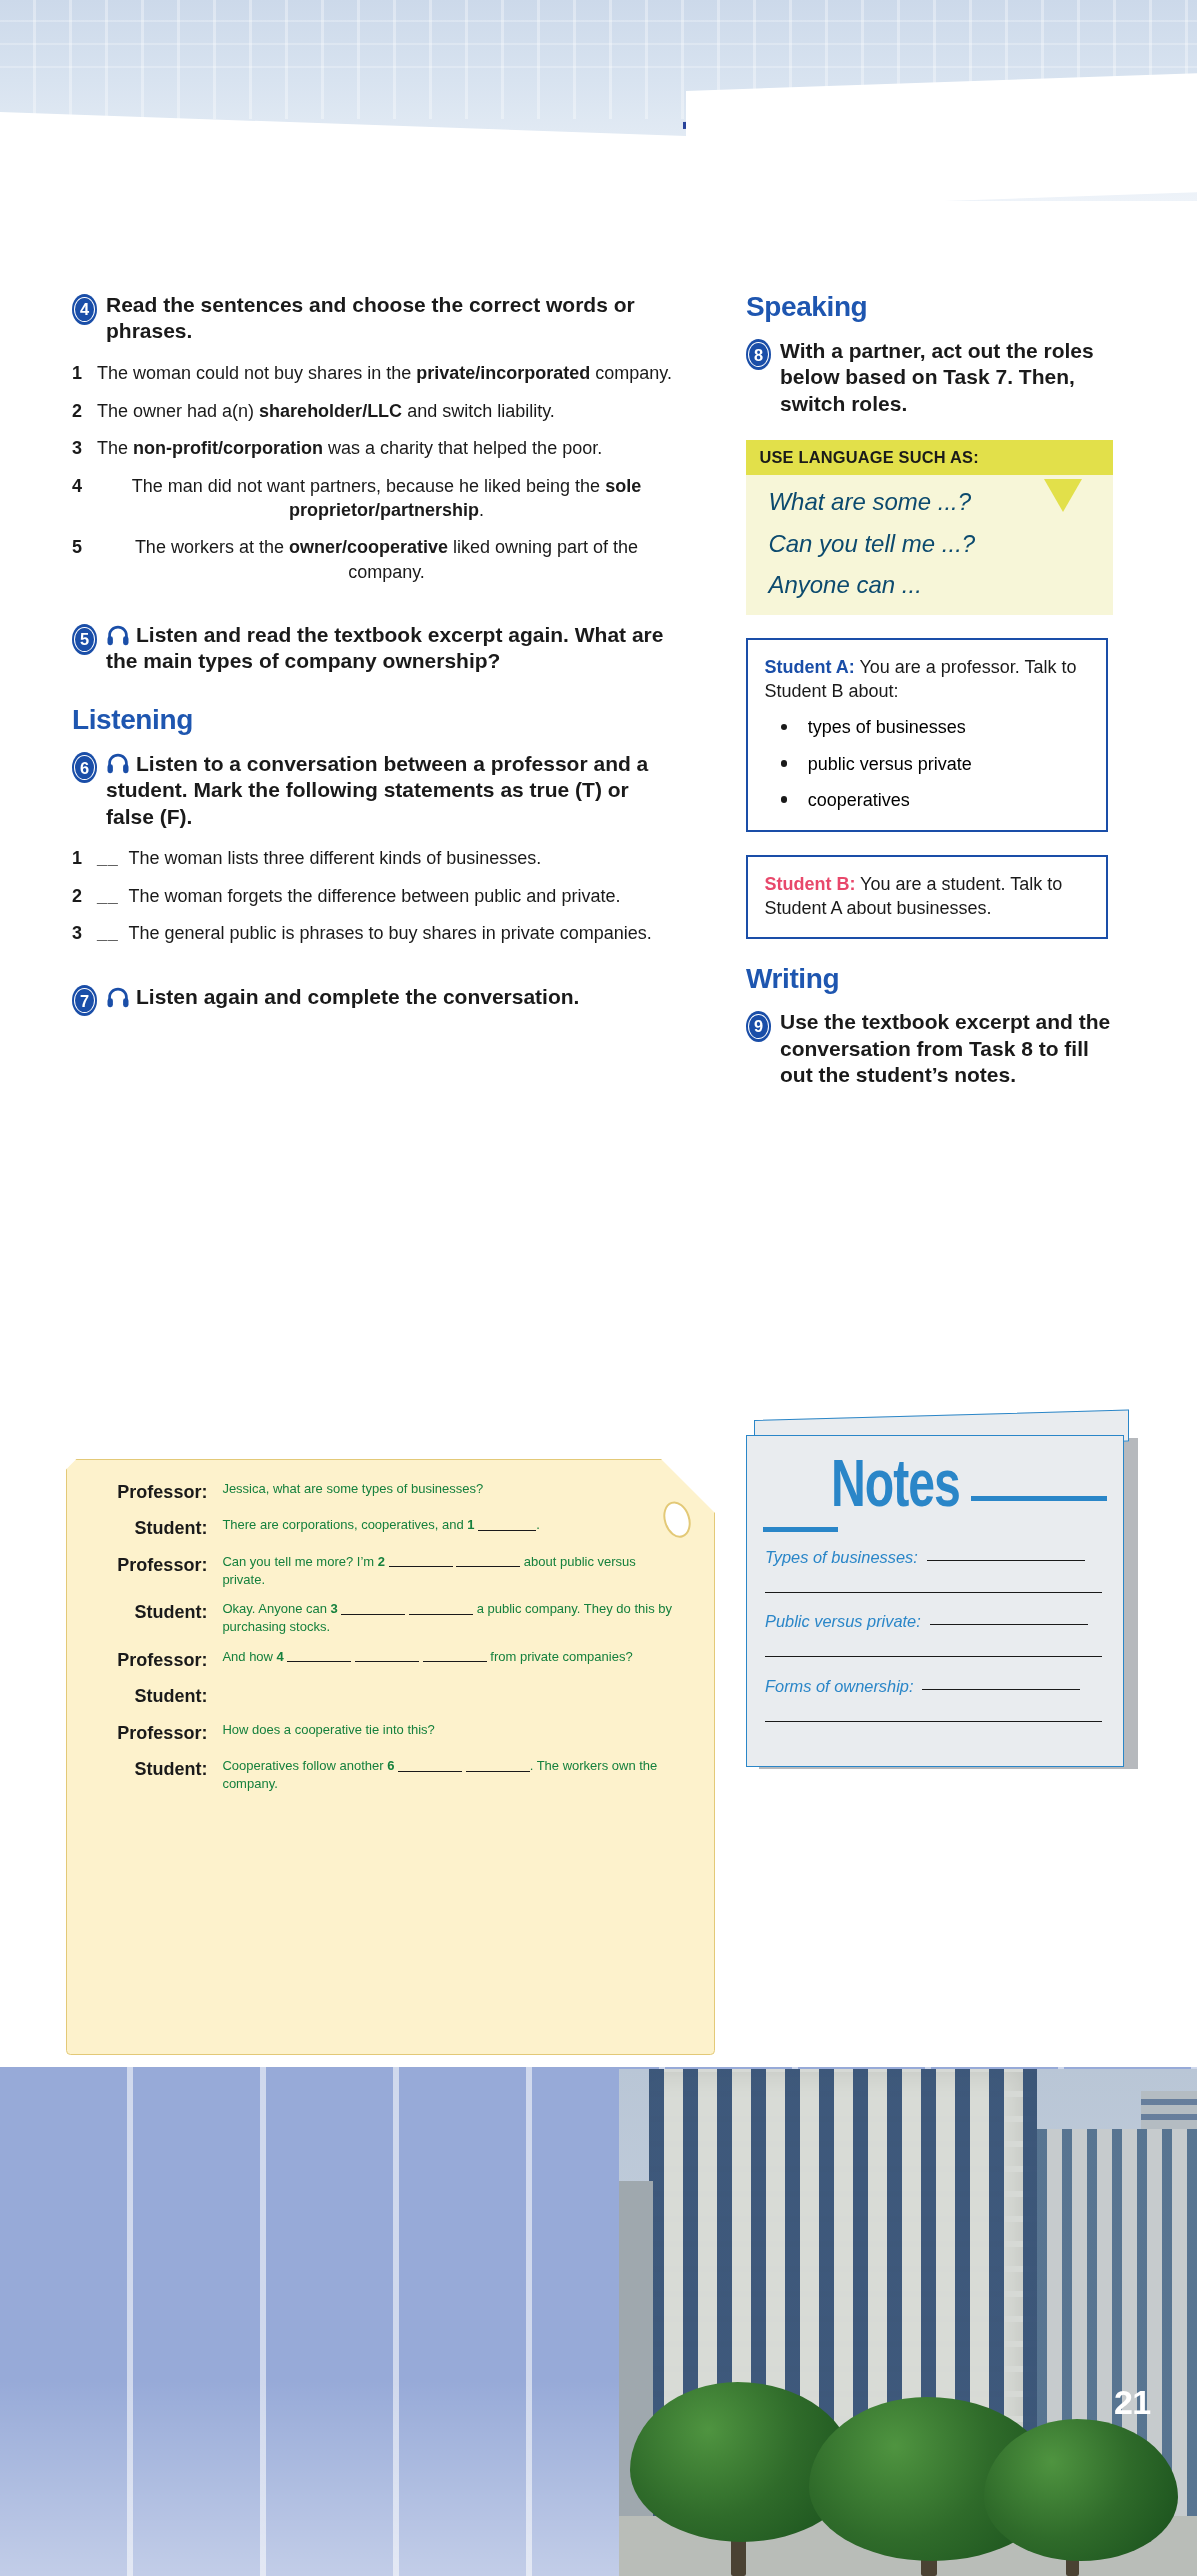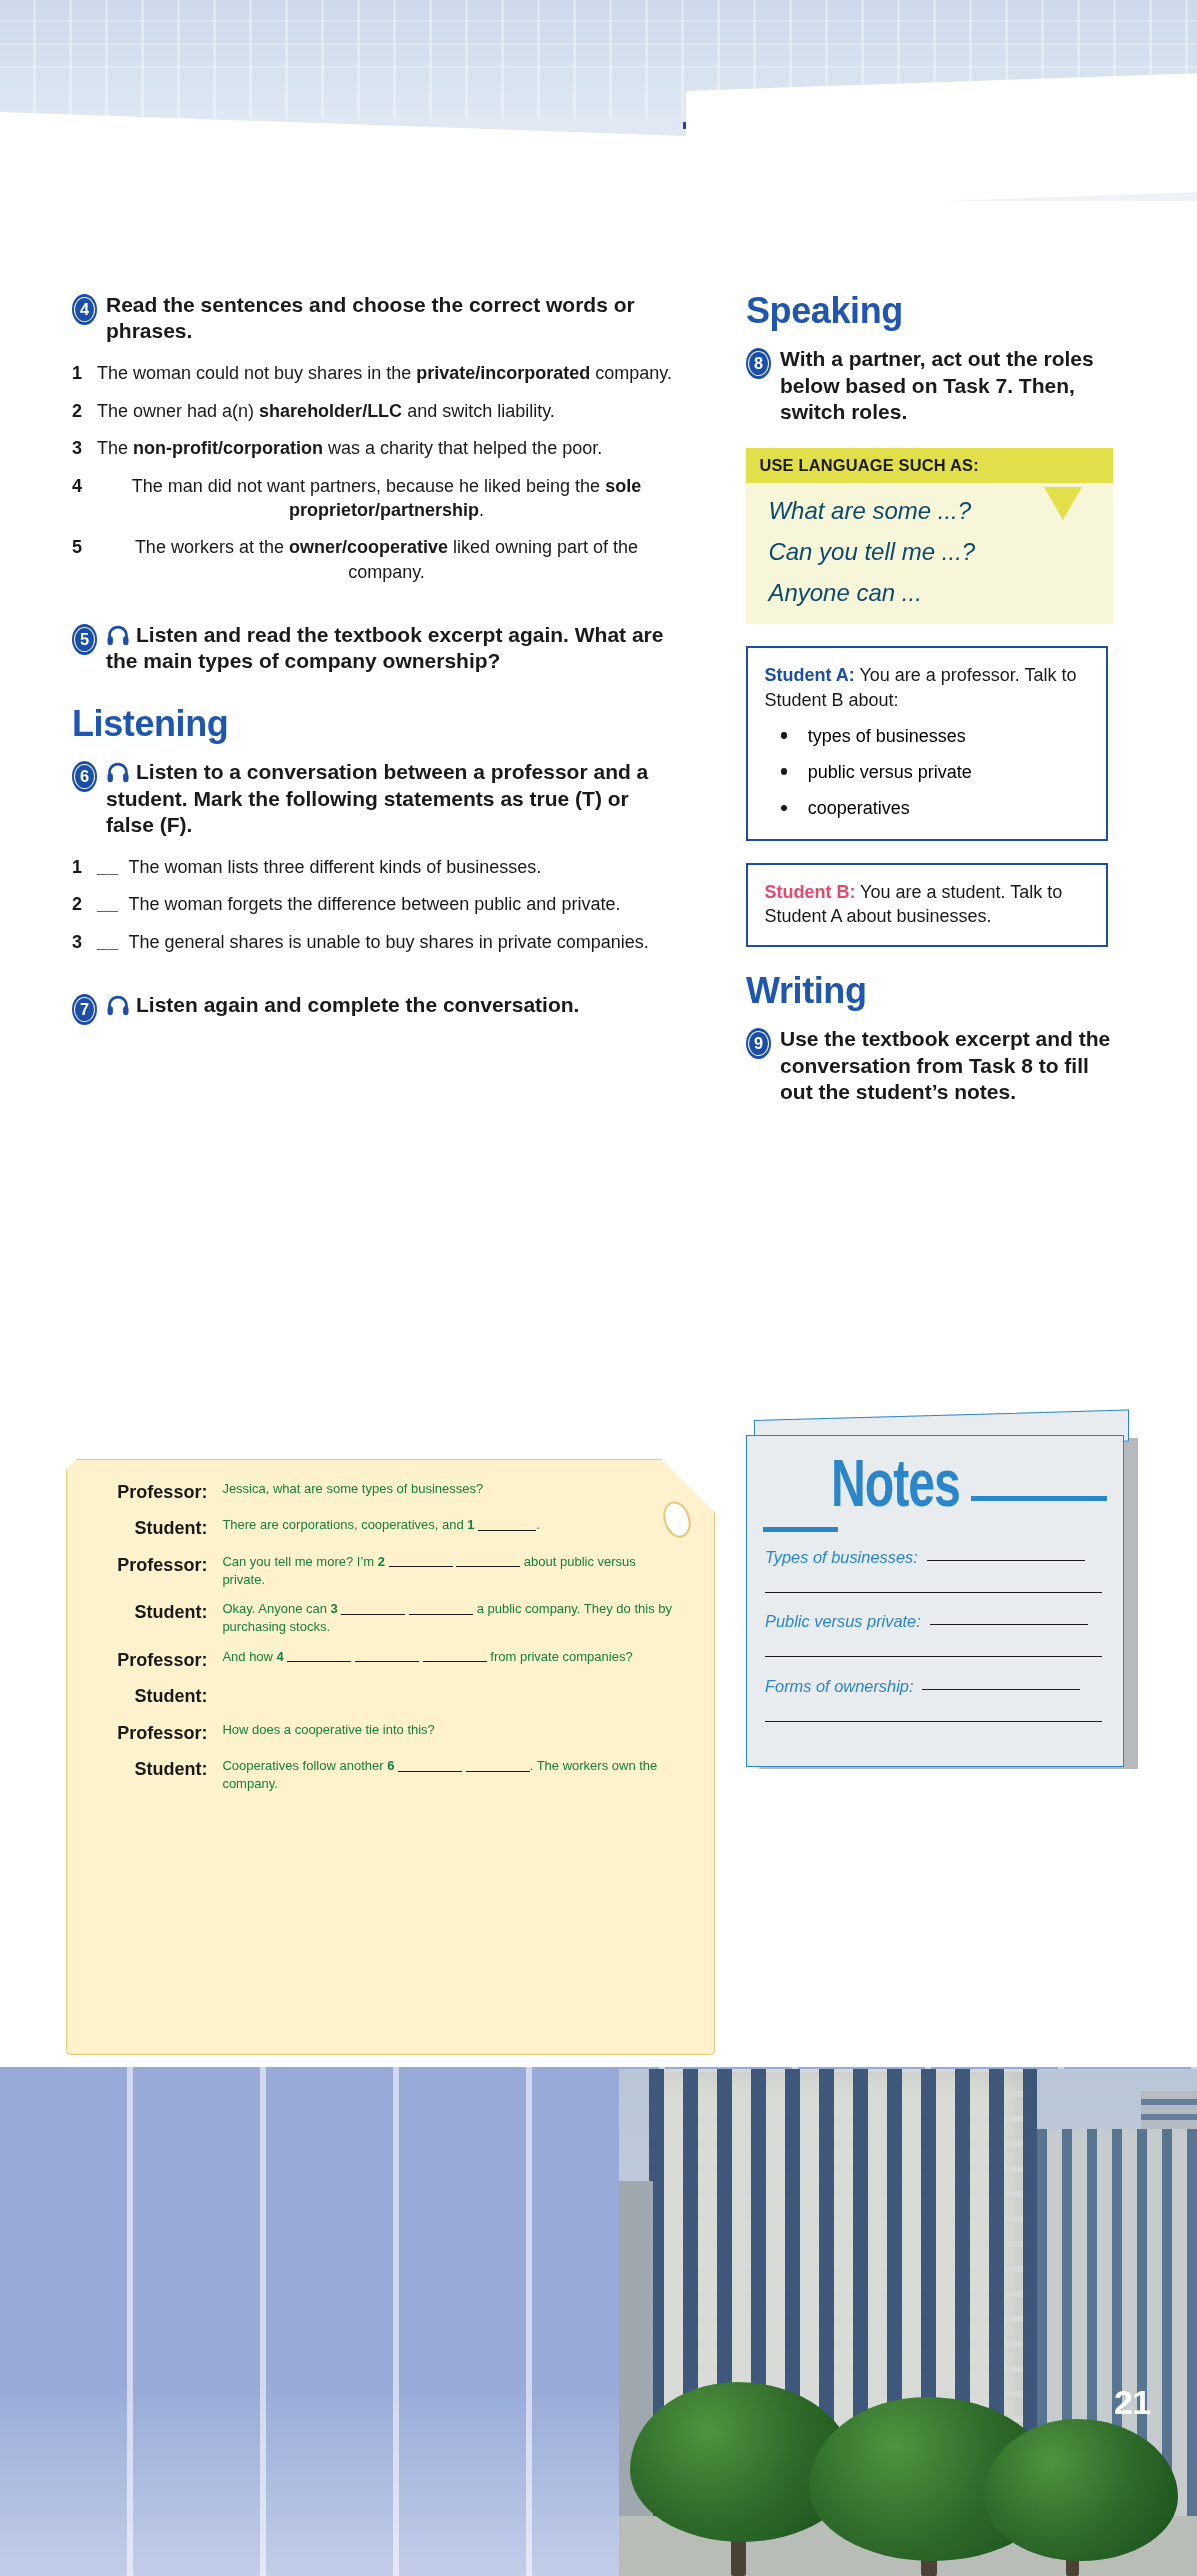--- a/index.html
+++ b/index.html
@@ -70,21 +70,21 @@
 
   .pagenum{position:absolute;left:1114px;top:2383px;width:52px;
     color:#ffffff;font-size:34px;font-weight:bold;letter-spacing:-0.7px;text-align:left;
     font-family:Liberation Sans, sans-serif;}
 
   
   .colL{position:absolute;left:72px;top:292px;width:604px;}
   .colR{position:absolute;left:746px;top:292px;width:377px;}
 
   
-  .sect-h{color:#1e56b0;font-size:36px;font-weight:bold;letter-spacing:-0.4px;
+  .sect-h{color:#1e56b0;font-size:28px;font-weight:bold;letter-spacing:-0.4px;
     margin:0 0 3px 0;line-height:1.05;}
 
   
   .task{display:flex;align-items:flex-start;margin:0;}
   .badge{flex:0 0 auto;width:25px;height:31px;margin-right:9px;margin-top:1.5px;
     border-radius:50%;background:#1a4ea8;color:#fff;font-size:18.6px;font-weight:bold;
     display:flex;align-items:center;justify-content:center;line-height:1;}
   .badge.ring{background:#1a4ea8;position:relative;}
   .badge.ring::after{content:"";position:absolute;left:2.2px;top:3px;right:2.2px;bottom:3px;
     border:1.5px solid #fff;border-radius:50%;}
@@ -276,21 +276,21 @@
       <li>
         <span class="exnum">1</span>
         <span class="extxt"><span class="blank-mark">__</span>&nbsp;&nbsp;<span>The woman lists three different kinds of businesses.</span></span>
       </li>
       <li>
         <span class="exnum">2</span>
         <span class="extxt"><span class="blank-mark">__</span>&nbsp;&nbsp;<span>The woman forgets the difference between public and private.</span></span>
       </li>
       <li>
         <span class="exnum">3</span>
-        <span class="extxt"><span class="blank-mark">__</span>&nbsp;&nbsp;<span>The general shares is unable to buy shares in private companies.</span></span>
+        <span class="extxt"><span class="blank-mark">__</span>&nbsp;&nbsp;<span>The general public is phrases to buy shares in private companies.</span></span>
       </li>
     </ul>
 
     <div class="sp34"></div>
 
     <div class="task">
       <div class="badge ring">
         <span>7</span>
       </div>
       <div class="task-txt">

